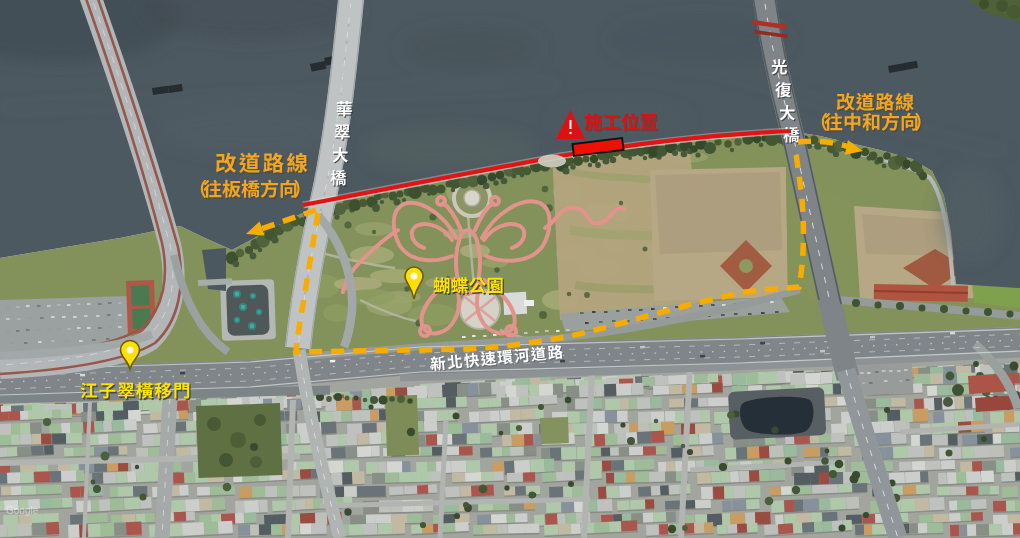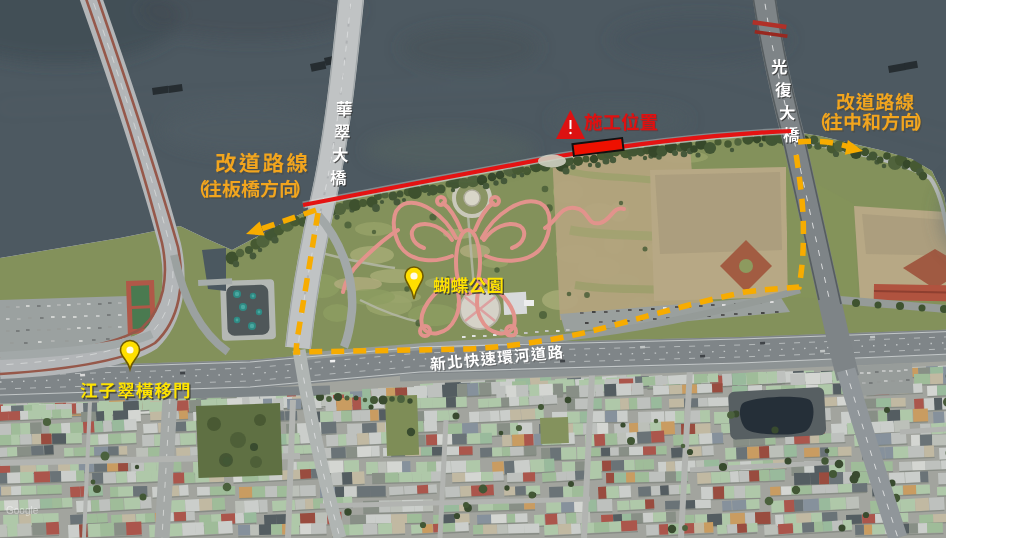--- a/index.html
+++ b/index.html
@@ -1,14 +1,14 @@
 <!DOCTYPE html>
 <html><head><meta charset="utf-8"><style>
 html,body{margin:0;padding:0;background:#fff;font-family:"Liberation Sans",sans-serif;}
-#wrap{width:946px;height:538px;overflow:hidden;position:relative;}
+#wrap{width:1020px;height:538px;overflow:hidden;position:relative;}
 </style></head><body>
 <div id="wrap"><svg width="1020" height="538" viewBox="0 0 1020 538">
       <defs>
         <path id="g79fb" d="M0.611 -0.666H0.767C0.745 -0.633 0.718 -0.603 0.687 -0.577C0.661 -0.601 0.624 -0.627 0.591 -0.648ZM0.622 -0.849C0.578 -0.771 0.497 -0.688 0.37 -0.629C0.394 -0.612 0.429 -0.572 0.444 -0.546C0.469 -0.56 0.493 -0.574 0.515 -0.589C0.545 -0.569 0.579 -0.541 0.604 -0.517C0.542 -0.481 0.472 -0.454 0.398 -0.437C0.42 -0.415 0.448 -0.371 0.46 -0.342C0.525 -0.361 0.587 -0.385 0.644 -0.416C0.595 -0.344 0.516 -0.272 0.403 -0.22C0.427 -0.202 0.461 -0.163 0.476 -0.136C0.502 -0.15 0.525 -0.164 0.548 -0.179C0.582 -0.158 0.619 -0.129 0.647 -0.103C0.571 -0.057 0.48 -0.026 0.379 -0.009C0.401 0.015 0.427 0.063 0.438 0.093C0.694 0.036 0.89 -0.086 0.97 -0.345L0.893 -0.376L0.872 -0.372H0.745C0.76 -0.394 0.774 -0.416 0.786 -0.439L0.705 -0.454C0.803 -0.52 0.88 -0.611 0.925 -0.732L0.849 -0.766L0.829 -0.762H0.696C0.711 -0.783 0.725 -0.805 0.738 -0.827ZM0.664 -0.274H0.814C0.793 -0.235 0.767 -0.201 0.735 -0.17C0.707 -0.196 0.668 -0.223 0.632 -0.244ZM0.34 -0.839C0.263 -0.805 0.14 -0.775 0.029 -0.757C0.042 -0.732 0.057 -0.692 0.063 -0.665C0.102 -0.67 0.143 -0.677 0.185 -0.684V-0.568H0.041V-0.457H0.169C0.133 -0.36 0.076 -0.252 0.02 -0.187C0.039 -0.157 0.065 -0.107 0.076 -0.073C0.115 -0.123 0.153 -0.194 0.185 -0.271V0.089H0.301V-0.303C0.325 -0.266 0.349 -0.227 0.361 -0.201L0.43 -0.296C0.411 -0.318 0.328 -0.405 0.301 -0.427V-0.457H0.408V-0.568H0.301V-0.71C0.344 -0.72 0.385 -0.733 0.421 -0.747Z"></path>
         <path id="g5712" d="M0.369 -0.4H0.627V-0.359H0.369ZM0.441 -0.692V-0.65H0.266V-0.585H0.441V-0.547H0.218V-0.479H0.777V-0.547H0.55V-0.585H0.735V-0.65H0.55V-0.692ZM0.323 -0.054C0.34 -0.065 0.369 -0.074 0.54 -0.117C0.537 -0.135 0.537 -0.168 0.54 -0.189L0.415 -0.161V-0.245C0.453 -0.263 0.487 -0.284 0.515 -0.307H0.732V-0.452H0.269V-0.307H0.381C0.326 -0.282 0.257 -0.261 0.193 -0.247C0.21 -0.232 0.238 -0.197 0.25 -0.181C0.276 -0.189 0.302 -0.198 0.329 -0.208V-0.172C0.329 -0.134 0.311 -0.123 0.296 -0.117C0.306 -0.104 0.319 -0.073 0.323 -0.054ZM0.476 -0.259C0.558 -0.207 0.664 -0.131 0.715 -0.083L0.792 -0.129C0.769 -0.149 0.738 -0.172 0.704 -0.196C0.732 -0.212 0.761 -0.23 0.788 -0.25L0.717 -0.297C0.698 -0.28 0.669 -0.259 0.64 -0.24C0.608 -0.261 0.576 -0.281 0.547 -0.298ZM0.071 -0.811V0.09H0.184V0.054H0.811V0.09H0.928V-0.811ZM0.184 -0.054V-0.704H0.811V-0.054Z"></path>
         <path id="g9580" d="M0.351 -0.575V-0.518H0.199V-0.575ZM0.351 -0.66H0.199V-0.713H0.351ZM0.805 -0.575V-0.515H0.646V-0.575ZM0.805 -0.66H0.646V-0.713H0.805ZM0.87 -0.81H0.532V-0.419H0.805V-0.057C0.805 -0.038 0.798 -0.031 0.778 -0.031C0.756 -0.031 0.682 -0.03 0.618 -0.034C0.636 -0.002 0.656 0.055 0.661 0.089C0.758 0.089 0.825 0.087 0.869 0.067C0.912 0.048 0.927 0.013 0.927 -0.056V-0.81ZM0.08 -0.81V0.09H0.199V-0.421H0.463V-0.81Z"></path>
         <path id="g677f" d="M0.446 -0.791V-0.506C0.446 -0.349 0.436 -0.132 0.323 0.017C0.35 0.03 0.399 0.068 0.419 0.089C0.509 -0.028 0.543 -0.196 0.556 -0.346C0.583 -0.265 0.616 -0.191 0.657 -0.127C0.61 -0.074 0.556 -0.032 0.495 -0.004C0.52 0.017 0.551 0.062 0.567 0.09C0.627 0.057 0.682 0.016 0.729 -0.033C0.777 0.019 0.833 0.062 0.899 0.094C0.917 0.063 0.953 0.016 0.98 -0.007C0.912 -0.035 0.853 -0.076 0.804 -0.127C0.872 -0.229 0.919 -0.358 0.944 -0.518L0.87 -0.541L0.85 -0.537H0.562V-0.68H0.951V-0.791ZM0.638 -0.428H0.811C0.792 -0.353 0.764 -0.285 0.728 -0.225C0.69 -0.286 0.66 -0.354 0.638 -0.428ZM0.177 -0.85V-0.643H0.045V-0.532H0.166C0.137 -0.412 0.081 -0.275 0.019 -0.195C0.038 -0.166 0.065 -0.118 0.076 -0.084C0.114 -0.137 0.148 -0.212 0.177 -0.295V0.089H0.29V-0.334C0.315 -0.288 0.341 -0.24 0.355 -0.207L0.422 -0.3C0.404 -0.328 0.319 -0.445 0.29 -0.478V-0.532H0.402V-0.643H0.29V-0.85Z"></path>
         <path id="g6a6b" d="M0.364 -0.53V-0.44H0.971V-0.53ZM0.491 -0.833V-0.767H0.375V-0.68H0.491V-0.558H0.839V-0.68H0.951V-0.767H0.839V-0.833H0.728V-0.767H0.596V-0.833ZM0.728 -0.68V-0.633H0.596V-0.68ZM0.515 -0.212H0.608V-0.169H0.515ZM0.718 -0.212H0.813V-0.169H0.718ZM0.515 -0.325H0.608V-0.282H0.515ZM0.718 -0.325H0.813V-0.282H0.718ZM0.411 -0.405V-0.089H0.529C0.485 -0.053 0.404 -0.011 0.337 0.01C0.36 0.035 0.39 0.071 0.406 0.095C0.482 0.069 0.573 0.023 0.63 -0.025L0.54 -0.089H0.78L0.705 -0.015C0.769 0.017 0.841 0.064 0.882 0.095L0.979 0.017C0.933 -0.014 0.852 -0.057 0.783 -0.089H0.921V-0.405ZM0.167 -0.85V-0.652H0.036V-0.541H0.15C0.123 -0.421 0.072 -0.279 0.014 -0.201C0.034 -0.166 0.063 -0.107 0.074 -0.069C0.109 -0.124 0.141 -0.204 0.167 -0.292V0.089H0.275V-0.338C0.298 -0.296 0.322 -0.251 0.335 -0.221L0.396 -0.326C0.379 -0.35 0.302 -0.454 0.275 -0.484V-0.541H0.384V-0.652H0.275V-0.85Z"></path>
         <path id="g6a4b" d="M0.596 -0.481H0.728V-0.426H0.596ZM0.71 -0.597C0.719 -0.581 0.729 -0.566 0.739 -0.551H0.59C0.601 -0.566 0.611 -0.581 0.62 -0.597ZM0.838 -0.844C0.732 -0.82 0.548 -0.807 0.394 -0.802C0.404 -0.781 0.415 -0.746 0.418 -0.724C0.464 -0.724 0.514 -0.726 0.563 -0.728C0.559 -0.715 0.554 -0.701 0.549 -0.688H0.378V-0.597H0.496C0.458 -0.548 0.407 -0.504 0.339 -0.468C0.362 -0.453 0.396 -0.416 0.41 -0.39C0.442 -0.409 0.471 -0.429 0.497 -0.451V-0.355H0.832V-0.445C0.858 -0.422 0.885 -0.403 0.913 -0.388C0.929 -0.414 0.962 -0.453 0.986 -0.472C0.924 -0.499 0.864 -0.545 0.82 -0.597H0.956V-0.688H0.662L0.678 -0.736C0.761 -0.743 0.84 -0.753 0.905 -0.767ZM0.539 -0.194V0.039H0.624V0.001H0.736C0.748 0.027 0.761 0.063 0.765 0.088C0.826 0.088 0.869 0.088 0.903 0.072C0.937 0.055 0.945 0.028 0.945 -0.021V-0.322H0.386V0.09H0.495V-0.233H0.834V-0.023C0.834 -0.012 0.831 -0.009 0.818 -0.008H0.79V-0.194ZM0.624 -0.126H0.705V-0.068H0.624ZM0.16 -0.85V-0.642H0.045V-0.531H0.152C0.127 -0.412 0.076 -0.274 0.021 -0.195C0.038 -0.167 0.063 -0.12 0.074 -0.088C0.106 -0.136 0.135 -0.203 0.16 -0.278V0.089H0.269V-0.339C0.29 -0.296 0.311 -0.25 0.322 -0.22L0.38 -0.305C0.365 -0.331 0.297 -0.441 0.269 -0.479V-0.531H0.366V-0.642H0.269V-0.85Z"></path>
         <path id="gff08" d="M0.663 -0.38C0.663 -0.166 0.752 -0.006 0.86 0.1L0.955 0.058C0.855 -0.05 0.776 -0.188 0.776 -0.38C0.776 -0.572 0.855 -0.71 0.955 -0.818L0.86 -0.86C0.752 -0.754 0.663 -0.594 0.663 -0.38Z"></path>

